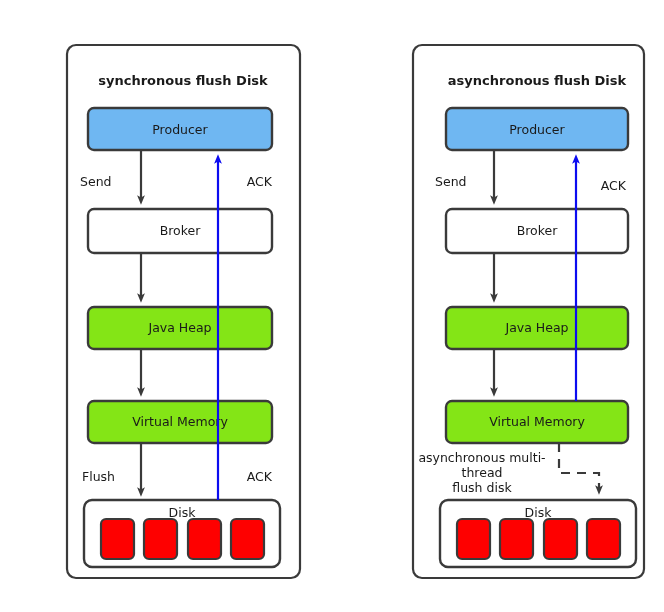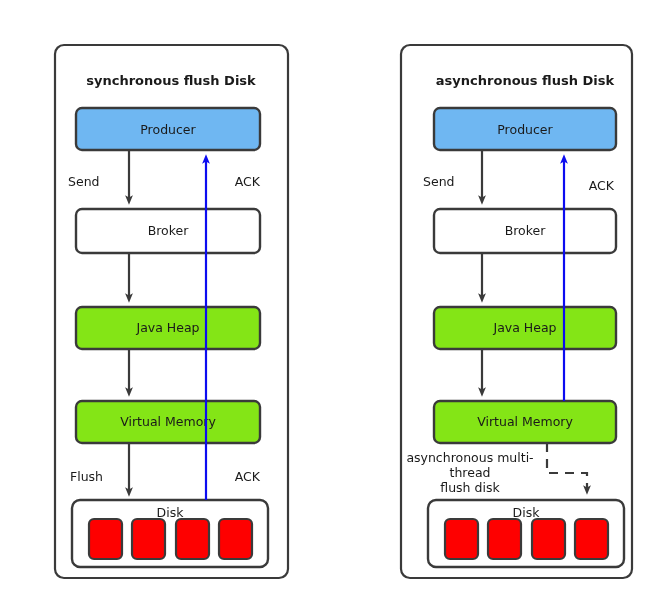--- a/index.html
+++ b/index.html
@@ -9,21 +9,21 @@
   }
   body {
     width: 664px;
     height: 612px;
     position: relative;
     font-family: "DejaVu Sans", sans-serif;
     overflow: hidden;
   }
   .canvas {
     position: absolute;
-    left: 4px; top: 0;
+    left: 16px; top: 0;
     width: 585px;
     height: 612px;
   }
   svg.diagram {
     position: absolute;
     left: 0; top: 0;
     width: 664px;
     height: 612px;
   }
   .panel-rect {

